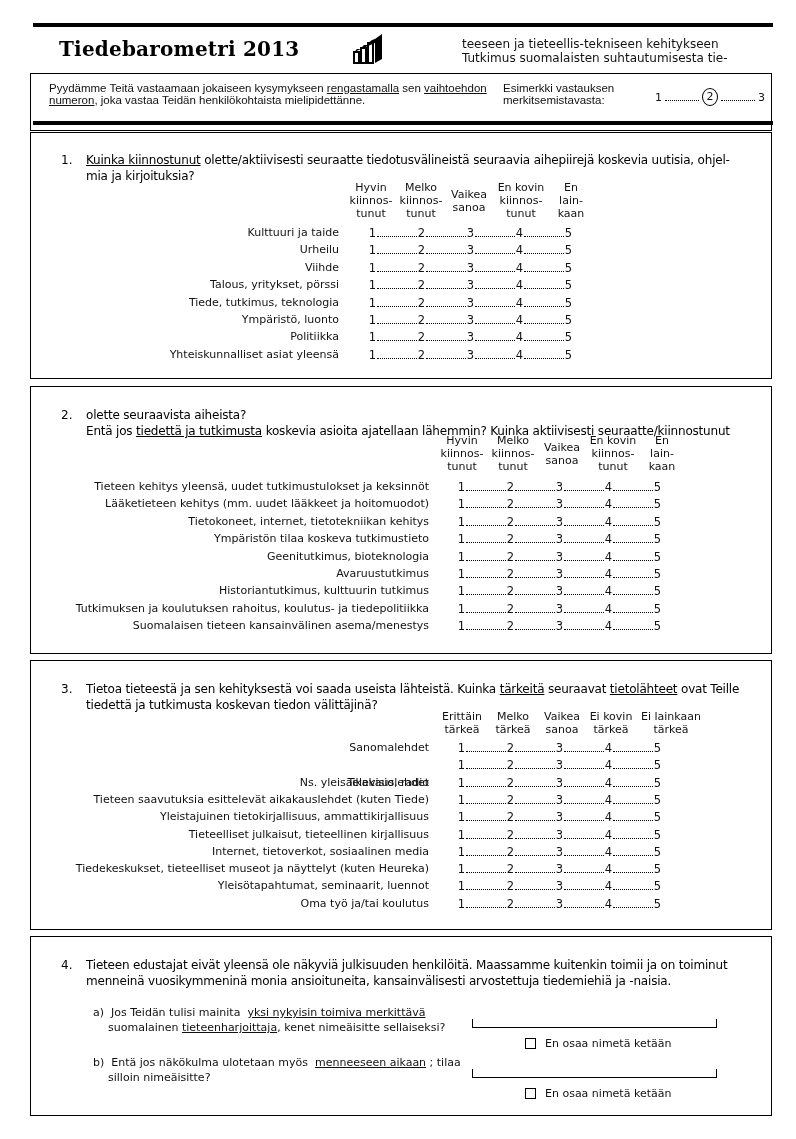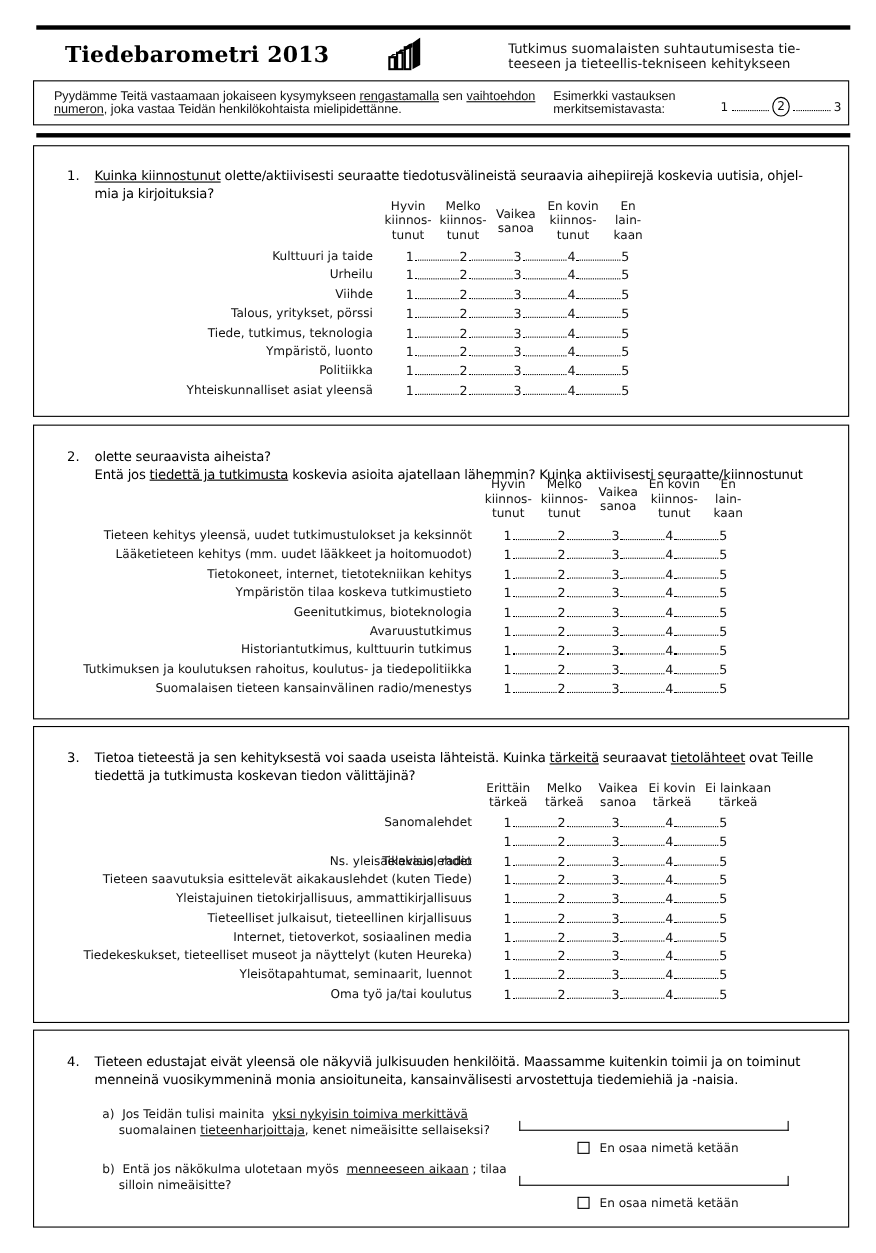--- a/index.html
+++ b/index.html
@@ -7,21 +7,21 @@
   body { position: relative; font-family: "Liberation Sans", sans-serif; color: #000; }
 
   .rule { position: absolute; left: 33px; width: 740px; background: #000; }
   .rule.top { top: 23px; height: 4px; }
   .rule.mid { top: 121px; height: 4px; }
 
   .title { position: absolute; left: 59px; top: 37px; font-family: "DejaVu Serif", serif; font-weight: bold; font-size: 20px; letter-spacing: 0.2px; }
   .logo { position: absolute; left: 352px; top: 34px; width: 34px; height: 30px; }
   .subtitle { position: absolute; left: 462px; top: 37px; font-family: "DejaVu Sans", sans-serif; font-size: 12px; line-height: 14px; color: #111; }
 
-  .instr { position: absolute; left: 30px; top: 73px; width: 742px; height: 41px; border: 1.5px solid #000; }
+  .instr { position: absolute; left: 30px; top: 73px; width: 742px; height: 58px; border: 1.5px solid #000; }
   .instr-text { position: absolute; left: 18px; top: 8px; font-size: 11.5px; line-height: 12px; width: 440px; color: #111; }
   .instr-text u { text-decoration: underline; }
   .example-label { position: absolute; left: 472px; top: 8px; font-size: 11.5px; line-height: 12px; color: #111; }
   .example-scale { position: absolute; left: 624px; top: 14px; font-family: "DejaVu Sans", sans-serif; font-size: 11px; display: flex; align-items: center; color: #111; }
   .example-scale .dots { display: inline-block; width: 34px; border-bottom: 1.5px dotted #000; height: 8px; margin: 0 3px; }
   .example-scale .circled { display: inline-block; width: 16px; height: 18px; border: 1.5px solid #000; border-radius: 50%; text-align: center; line-height: 15px; }
 
   .box { position: absolute; left: 30px; width: 742px; border: 1.5px solid #000; }
   .q-num { position: absolute; left: 30px; font-family: "DejaVu Sans", sans-serif; font-size: 12px; }
   .q-text { position: absolute; left: 55px; font-family: "DejaVu Sans", sans-serif; font-size: 12px; line-height: 16px; color: #000; letter-spacing: -0.2px; }
@@ -45,22 +45,22 @@
 <div class="rule top"></div>
 <div class="title">Tiedebarometri 2013</div>
 <svg class="logo" viewBox="0 0 34 30">
   <rect x="2" y="18" width="5" height="11" fill="#fff" stroke="#000" stroke-width="2"></rect>
   <rect x="9" y="14" width="5" height="15" fill="#fff" stroke="#000" stroke-width="2"></rect>
   <rect x="16" y="9" width="5" height="20" fill="#fff" stroke="#000" stroke-width="2"></rect>
   <polygon points="23,5 30,0 30,25 23,29" fill="#000"></polygon>
   <polygon points="2,18 5,15 9,15 9,14 12,11 16,11 16,9 20,6 23,5 23,9" fill="#000"></polygon>
 </svg>
 <div class="subtitle">
+  <div>teeseen ja tieteellis-tekniseen kehitykseen</div>
   <div>Tutkimus suomalaisten suhtautumisesta tie-</div>
-  <div>teeseen ja tieteellis-tekniseen kehitykseen</div>
 </div>
 
 <div class="instr">
   <div class="instr-text">
     <span>Pyydämme Teitä vastaamaan jokaiseen kysymykseen </span><u>rengastamalla</u><span> sen </span><u>vaihtoehdon numeron</u><span>, joka vastaa Teidän henkilökohtaista mielipidettänne.</span>
   </div>
   <div class="example-label">
     <div>Esimerkki vastauksen</div>
     <div>merkitsemistavasta:</div>
   </div>
@@ -304,21 +304,21 @@
         <span class="num">1</span>
         <span class="dots"></span>
         <span class="num">2</span>
         <span class="dots"></span>
         <span class="num">3</span>
         <span class="dots"></span>
         <span class="num">4</span>
         <span class="dots"></span>
         <span class="num">5</span>
       </div>
-      <div class="row-label" style="right: 342px; top: 232.2px;">Suomalaisen tieteen kansainvälinen radio/menestys</div>
+      <div class="row-label" style="right: 342px; top: 232.2px;">Suomalaisen tieteen kansainvälinen asema/menestys</div>
       <div class="scale" style="left: 426px; top: 232.2px;">
         <span class="num">1</span>
         <span class="dots"></span>
         <span class="num">2</span>
         <span class="dots"></span>
         <span class="num">3</span>
         <span class="dots"></span>
         <span class="num">4</span>
         <span class="dots"></span>
         <span class="num">5</span>

